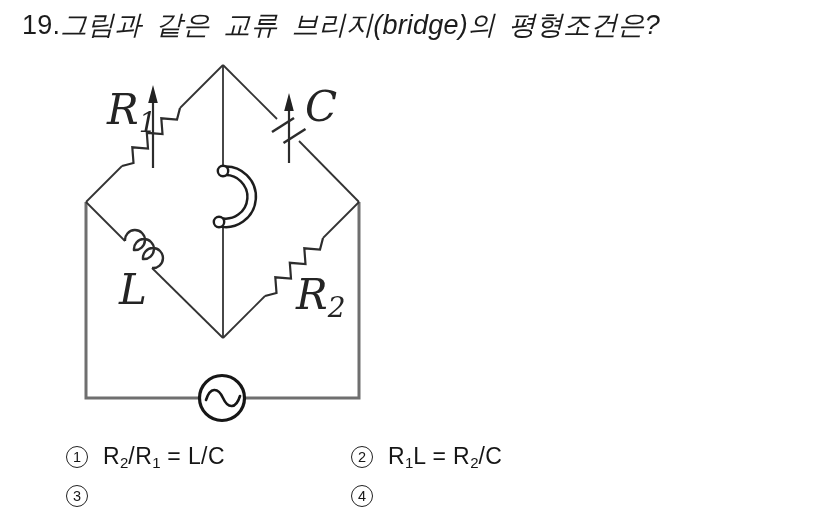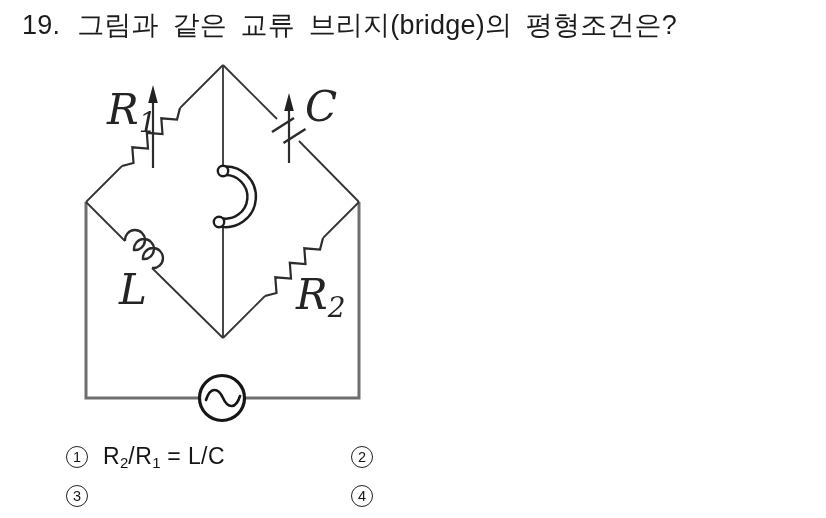--- a/index.html
+++ b/index.html
@@ -1,21 +1,21 @@
 <!DOCTYPE html>
 <html><head>
 <meta charset="utf-8">
 <style>
   html,body{margin:0;padding:0;background:#fff;}
   #screen{position:relative;width:826px;height:518px;background:#ffffff;overflow:hidden;
           font-family:"Liberation Sans","DejaVu Sans",sans-serif;color:#1b1b1b;}
   .title{position:absolute;left:22px;top:7px;font-size:27px;white-space:nowrap;
          letter-spacing:0.2px;color:#1c1c1c;}
-  .title .q-num{margin-right:17px;}
-  .title .q-text{word-spacing:6px;}
+  .title .q-num{margin-right:0;}
+  .title .q-text{word-spacing:6px;font-style:italic;}
   #circuit{position:absolute;left:60px;top:55px;}
   .clabel{font-family:"DejaVu Serif","Liberation Serif",serif;font-style:italic;
           font-size:42px;fill:#242424;}
   .csub{font-size:28px;}
   .options{position:absolute;left:66px;top:443px;display:grid;
            grid-template-columns:285px auto;row-gap:14px;font-size:23px;color:#161616;}
   .option{display:flex;align-items:center;gap:15px;white-space:nowrap;}
   .cnum{box-sizing:border-box;width:22px;height:22px;border:1.7px solid #222;border-radius:50%;
         display:inline-flex;align-items:center;justify-content:center;
         font-size:14.5px;line-height:1;flex:0 0 auto;}
@@ -88,20 +88,21 @@
     </g>
   </svg>
 
   <div class="options">
     <div class="option">
       <span class="cnum">1</span>
       <span class="formula"><span>R</span><span class="sub">2</span><span>/R</span><span class="sub">1</span><span> = L/C</span></span>
     </div>
     <div class="option">
       <span class="cnum">2</span>
+      <span class="formula"><span>R</span><span class="sub">1</span><span>L = R</span><span class="sub">2</span><span>/C</span></span>
     </div>
     <div class="option">
       <span class="cnum">3</span>
     </div>
     <div class="option">
       <span class="cnum">4</span>
     </div>
   </div>
 
 </div>

